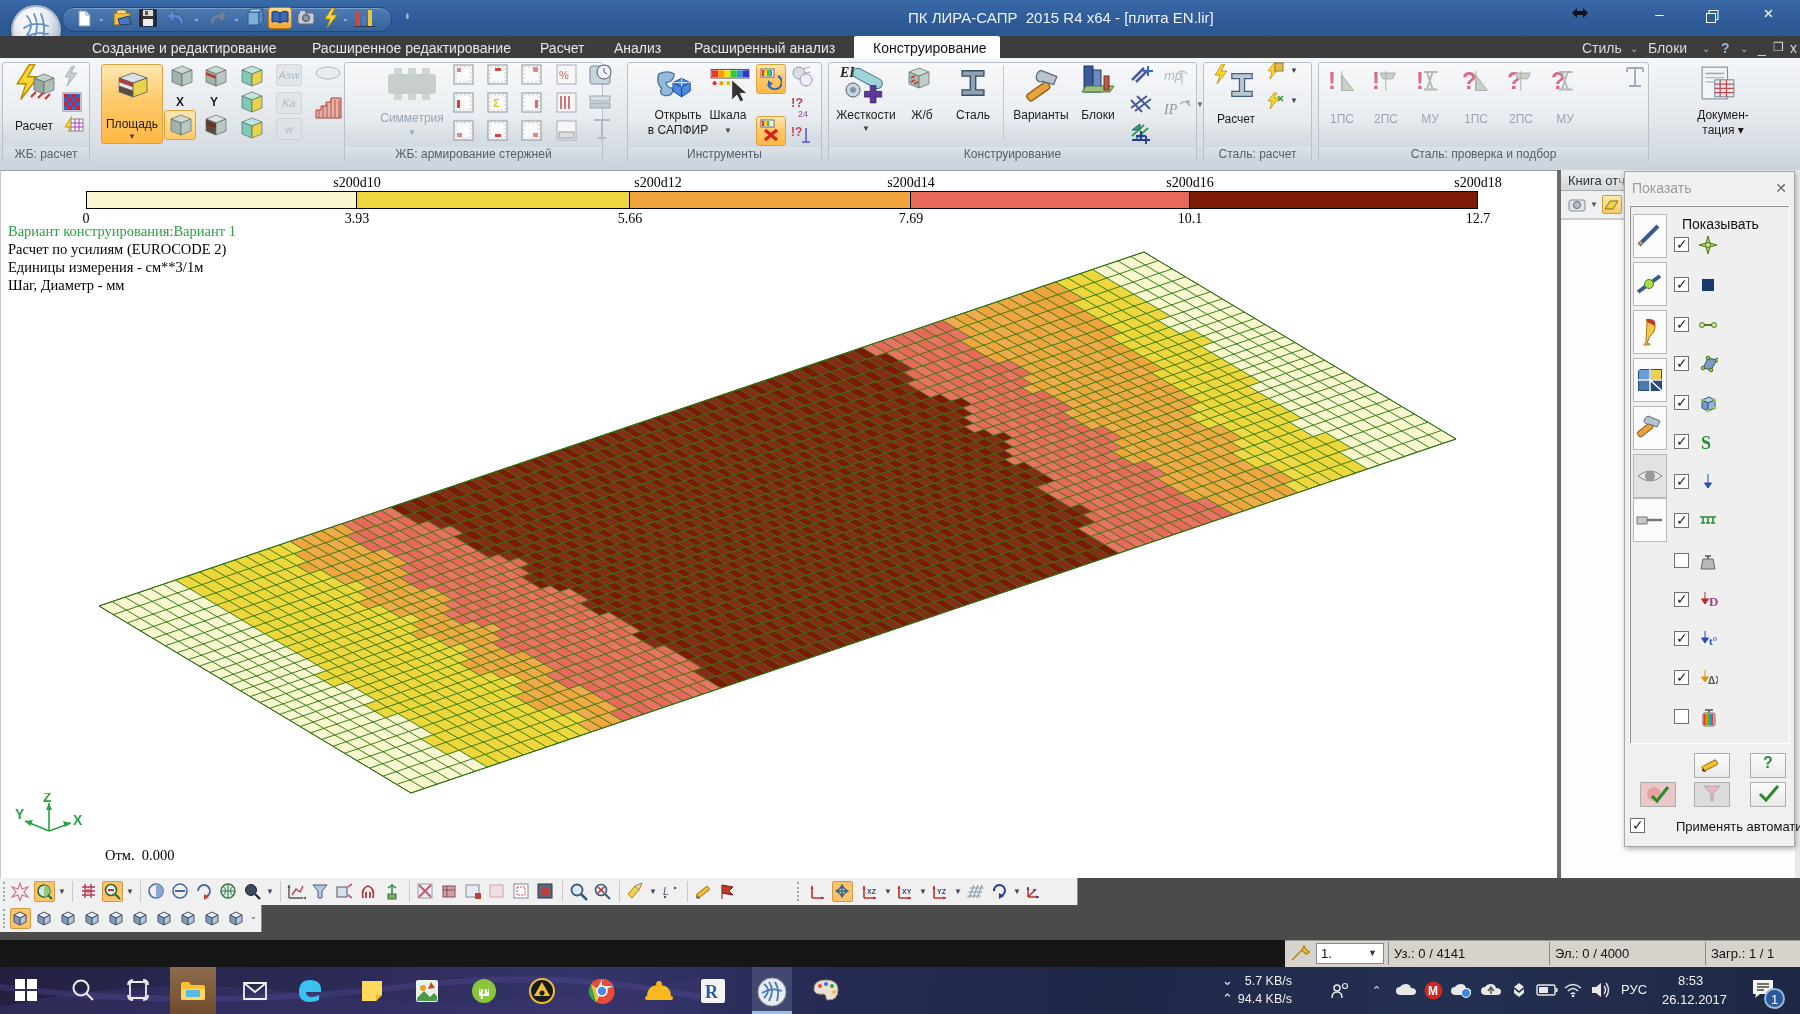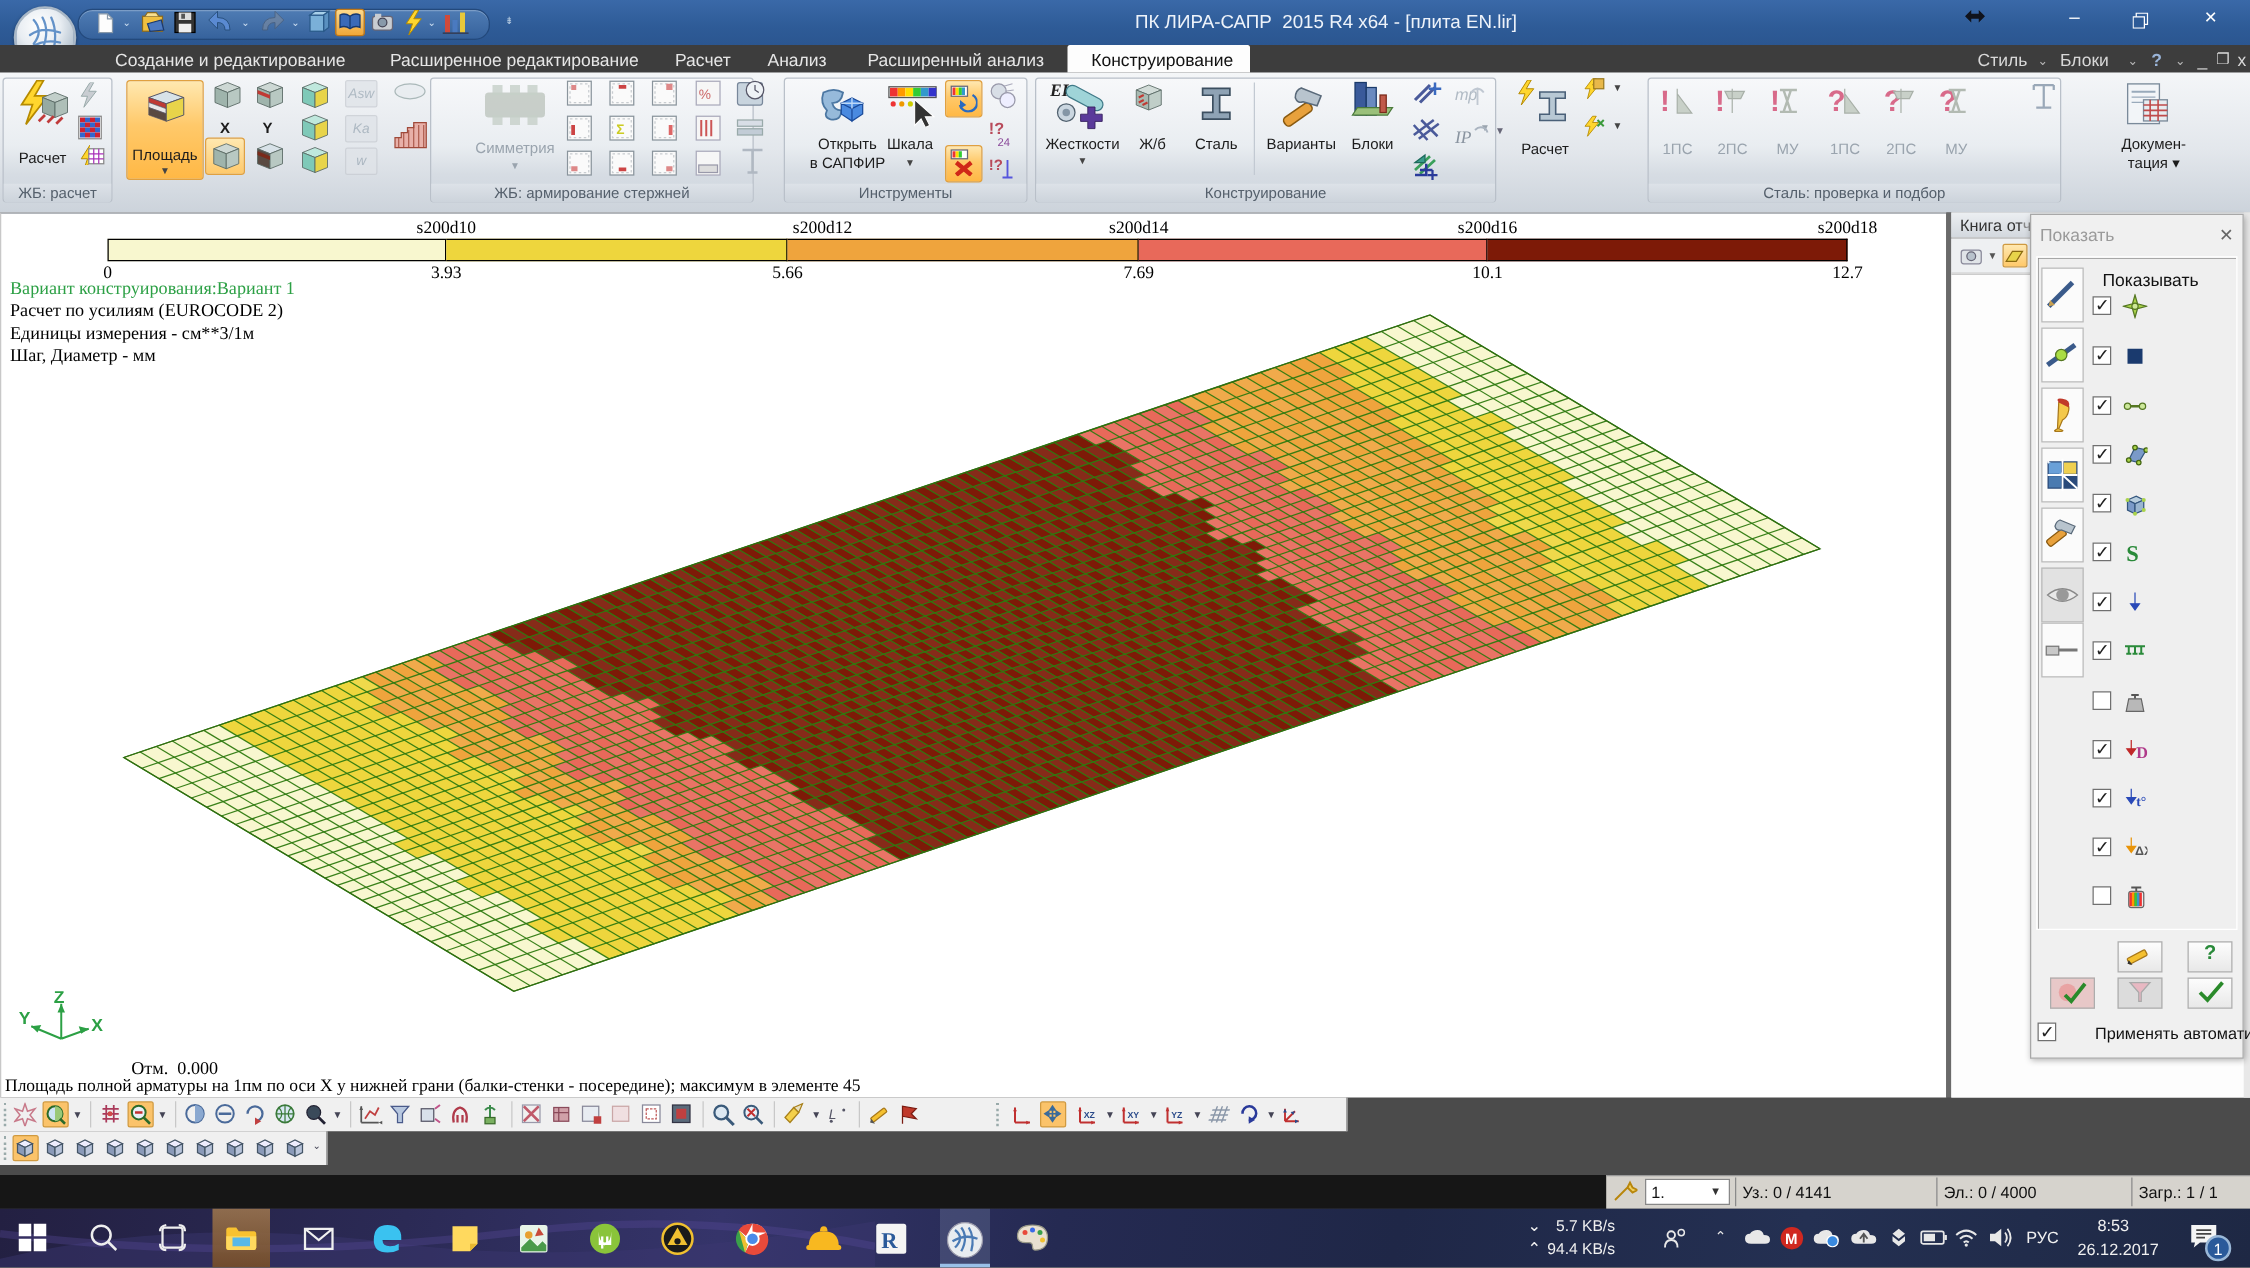--- a/index.html
+++ b/index.html
@@ -152,20 +152,23 @@
       <div class="rlabel">ЖБ: расчет</div>
     </div>
     <div class="rgrp" style="left:344px;width:259px">
       <div class="rlabel">ЖБ: армирование стержней</div>
     </div>
     <div class="rgrp" style="left:627px;width:195px">
       <div class="rlabel">Инструменты</div>
     </div>
     <div class="rgrp" style="left:828px;width:369px">
       <div class="rlabel">Конструирование</div>
+    </div>
+    <div class="rgrp" style="left:1203px;width:109px">
+      <div class="rlabel">Сталь: расчет</div>
     </div>
     <div class="rgrp" style="left:1318px;width:331px">
       <div class="rlabel">Сталь: проверка и подбор</div>
     </div>
     <svg class="abs" style="left:12px;top:64px" width="28" height="36" viewBox="0 0 16 20">
       <path d="M10 0 L3 11 L8 11 L5 20 L15 7 L9 7 L13 0 Z" fill="#ffd62e" stroke="#b58a00" stroke-width="0.8"></path>
     </svg>
     <svg class="abs" style="left:30px;top:72px" width="28" height="28" viewBox="0 0 28 28">
       <polygon points="4,6 14,2 24,6 14,10" fill="#c2cfca" stroke="#5a6a66" stroke-width="0.7"></polygon>
       <polygon points="4,6 14,10 14,22 4,18" fill="#96aaa2" stroke="#5a6a66" stroke-width="0.7"></polygon>
@@ -1825,21 +1828,20 @@
         </g>
       </svg>
       <svg class="abs" style="left:14px;top:622px" width="70" height="52" viewBox="0 0 70 52">
         <path d="M34 38 L34 10 M34 38 L10 28 M34 38 L56 30" stroke="#2ca045" stroke-width="1.6" fill="none"></path>
         <path d="M34 10 l-3 7 l6 0 Z M10 28 l8 -1 l-3 6 Z M56 30 l-8 -2 l2 6 Z" fill="#2ca045"></path>
         <text x="28" y="9" font-size="14" font-weight="bold" fill="#2ca045" font-family="Liberation Sans">Z</text>
         <text x="0" y="26" font-size="14" font-weight="bold" fill="#2ca045" font-family="Liberation Sans">Y</text>
         <text x="58" y="32" font-size="14" font-weight="bold" fill="#2ca045" font-family="Liberation Sans">X</text>
       </svg>
       <div class="itx" style="left:104px;top:676px;font-size:14.5px">Отм.&nbsp; 0.000</div>
-      <div class="itx" style="left:3px;top:691px;font-size:14px">Площадь полной арматуры на 1пм по оси X у нижней грани (балки-стенки - посередине); максимум в элементе 45</div>
     </div>
 <div class="abs" id="kniga"></div>
     <div class="abs" id="splitter"></div>
     <div class="abs" id="kheader">Книга от<span style="color:#888">ч</span></div>
     <div class="abs" id="ktool"></div>
     <svg class="abs" style="left:1568px;top:196px" width="20" height="18" viewBox="0 0 20 18">
       <rect x="1" y="4" width="16" height="11" rx="2" fill="#e0e4e8" stroke="#889"></rect>
       <circle cx="9" cy="9" r="3.5" fill="#b8c2cc" stroke="#667"></circle>
     </svg>
     <div class="abs" style="left:1590px;top:200px;font-size:8px;color:#555">▼</div>

